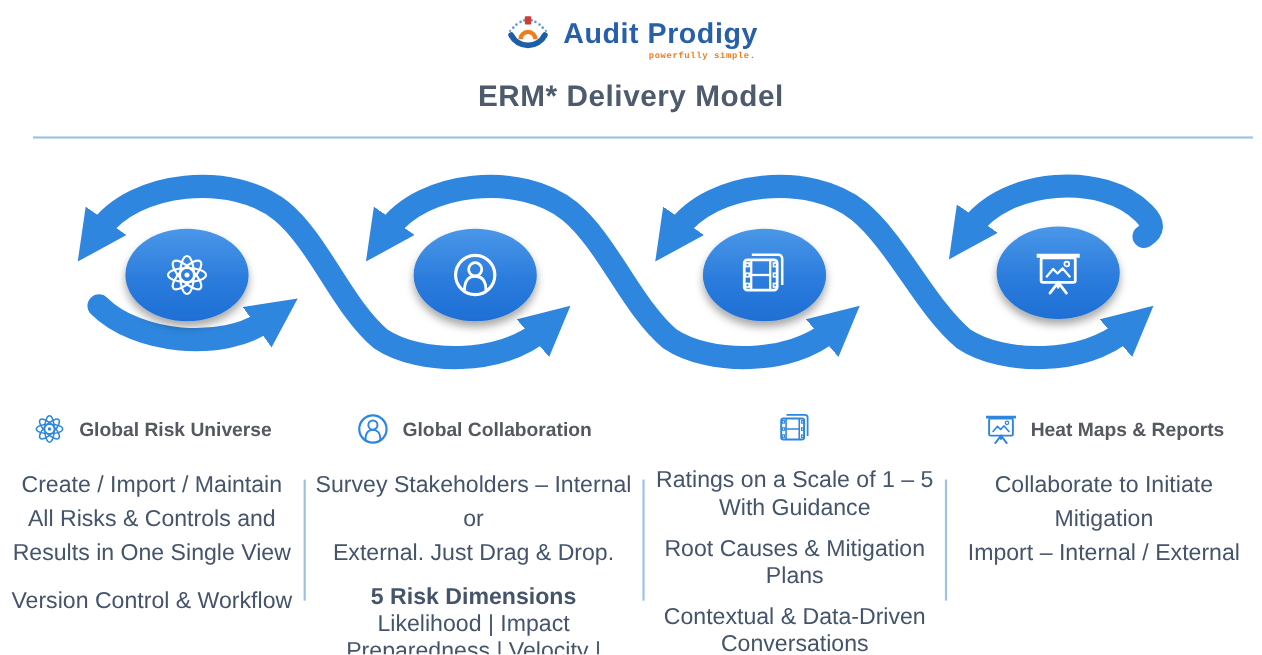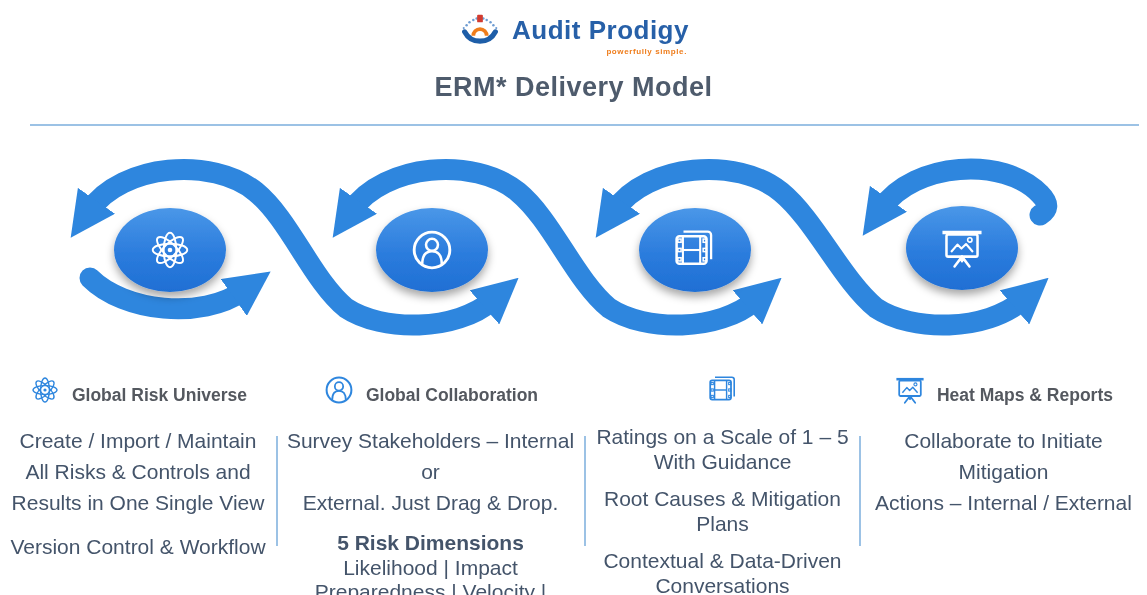--- a/index.html
+++ b/index.html
@@ -15,36 +15,36 @@
   *{margin:0;padding:0;box-sizing:border-box;}
   html,body{background:#ffffff;}
   .page{
     position:relative;width:1147px;height:595px;overflow:hidden;background:#fff;
     font-family:"Liberation Sans", sans-serif;
   }
   
   .logo-row{position:absolute;top:10px;left:0;width:100%;display:flex;justify-content:center;align-items:center;gap:10px;}
   .logo-textwrap{position:relative;}
   .logo-name{font-size:26px;font-weight:bold;color:var(--logo-blue);letter-spacing:0.5px;}
-  .logo-tagline{position:absolute;right:2px;bottom:-10px;font-size:8px;color:var(--logo-orange);letter-spacing:0.6px;font-weight:bold;}
+  .logo-tagline{position:absolute;right:2px;bottom:-10px;font-size:8px;color:var(--logo-orange);letter-spacing:0.6px;font-weight:bold;font-family:Liberation Mono, monospace;}
   
   .page-title{position:absolute;top:72px;left:0;width:100%;text-align:center;
     font-size:27px;font-weight:bold;color:var(--title-text);letter-spacing:0.5px;}
   .title-rule{position:absolute;top:124px;left:30px;right:8px;height:2px;background:var(--divider-blue);}
   
   .wave-svg{position:absolute;top:148px;left:0;}
   .wave-path{stroke:var(--accent-blue);stroke-width:21;fill:none;stroke-linecap:round;}
   .wave-arrowhead{fill:var(--accent-blue);}
   .node-ellipse{fill:url(#nodeGrad);filter:url(#nodeShadow);}
   .node-icon{color:#ffffff;}
   
   .stage-columns{position:absolute;top:374px;left:0;width:1147px;display:grid;
     grid-template-columns:276px 309px 275px 287px;}
   .stage-col{padding:0 6px;text-align:center;}
-  .stage-heading{display:flex;align-items:flex-end;justify-content:center;gap:11px;
+  .stage-heading{display:flex;align-items:center;justify-content:center;gap:11px;
     margin-bottom:19px;font-size:17.5px;font-weight:bold;color:var(--heading-text);}
   .h-icon{width:32px;height:32px;color:var(--accent-blue);flex:0 0 auto;}
   .stage-item{margin-bottom:13px;font-size:21px;color:var(--body-text);}
   .stage-item .line{line-height:31px;}
   .stage-item.tight .line{line-height:24.5px;}
   .line.bold{font-weight:bold;}
   .col-divider{position:absolute;top:436px;width:2px;height:110px;background:var(--divider-blue);}
   .divider-1{left:276px;} .divider-2{left:584px;} .divider-3{left:859px;}
 </style>
 </head>
@@ -219,21 +219,21 @@
       </div>
       <div class="stage-col">
         <div class="stage-heading">
           <svg class="h-icon" viewBox="-20 -20 40 40">
             <use href="#sym-presentation-icon"></use>
           </svg>
           <span>Heat Maps &amp; Reports</span>
         </div>
         <div class="stage-item">
           <div class="line">Collaborate to Initiate Mitigation</div>
-          <div class="line">Actions – Internal / External</div>
+          <div class="line">Import – Internal / External</div>
         </div>
       </div>
     </div>
   <div class="col-divider divider-1"></div>
   <div class="col-divider divider-2"></div>
   <div class="col-divider divider-3"></div>
 
 </div>
 
 </body></html>

